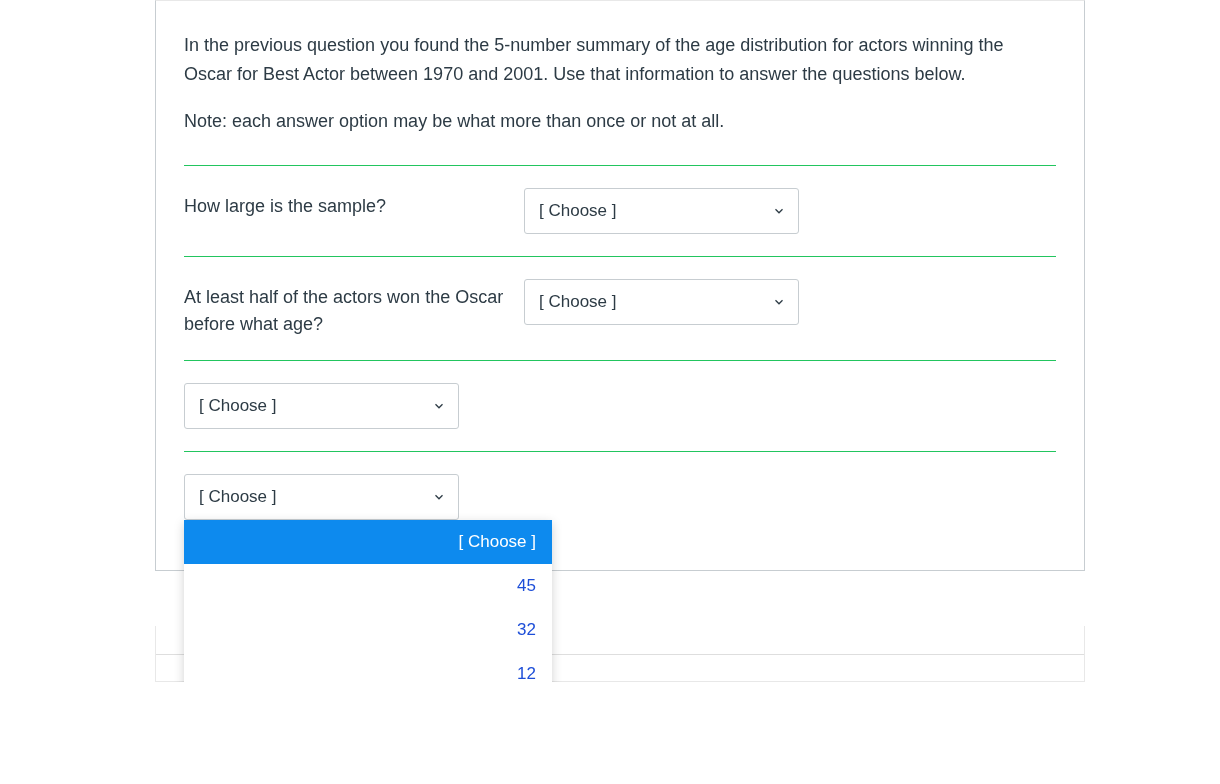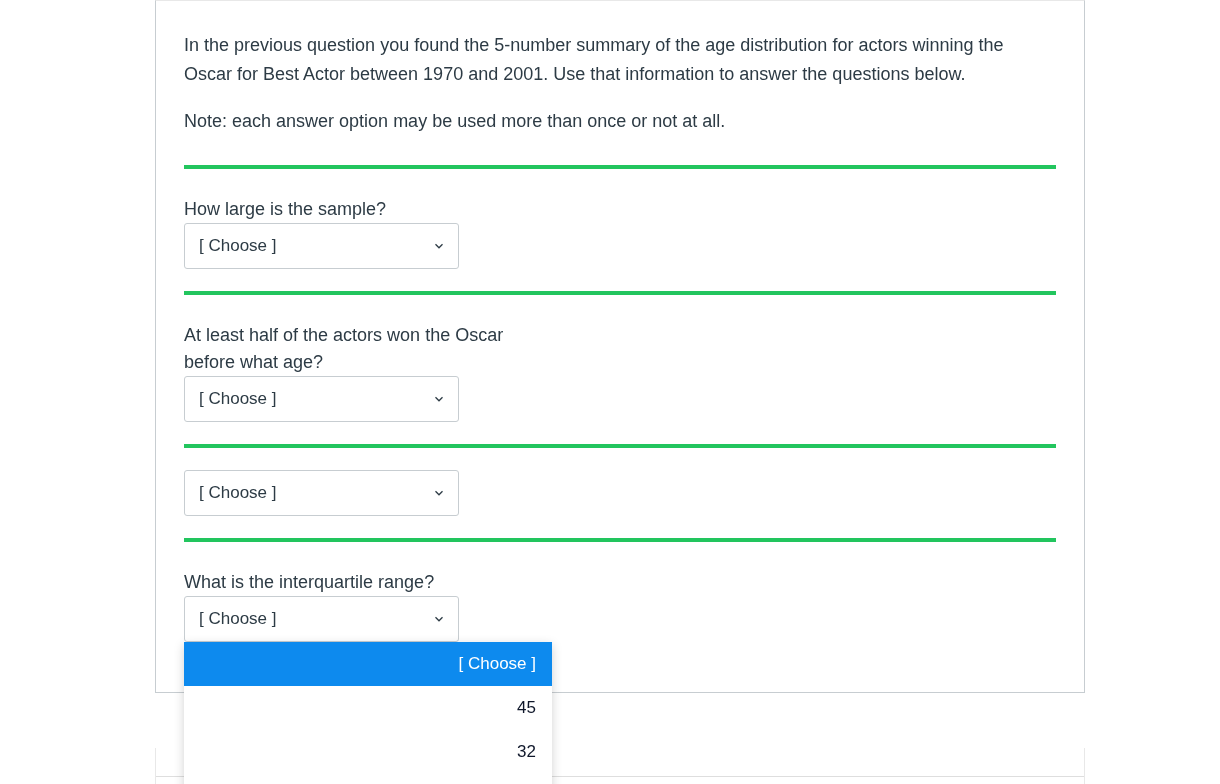--- a/index.html
+++ b/index.html
@@ -27,22 +27,21 @@
       margin-bottom: 18px;
     }
     .note-text {
       line-height: 1.6;
       margin-bottom: 30px;
     }
     .match-row {
       display: flex;
       align-items: flex-start;
       padding: 22px 0 22px 0;
-      border-top: 4px solid #22c55e;
-      flex-direction: column;
+      border-top: 1px solid #22c55e;
     }
     .match-label {
       width: 340px;
       flex-shrink: 0;
       padding-right: 20px;
       padding-top: 5px;
       line-height: 1.5;
     }
     .select-wrap {
       position: relative;
@@ -80,21 +79,21 @@
       left: 0;
       top: 46px;
       width: 368px;
       background: #fff;
       box-shadow: 0 3px 10px rgba(0,0,0,0.18);
       z-index: 50;
     }
     .dropdown-option {
       padding: 10px 16px 10px 16px;
       font-size: 17px;
-      color: #0f172a;
+      color: #1d4ed8;
       cursor: pointer;
       line-height: 1.4;
     }
     .dropdown-option.highlighted {
       background: #0d8aee;
       color: #fff;
     }
     .below-strip {
       margin-left: 155px;
       width: 930px;
@@ -111,21 +110,21 @@
       right: 0;
       border-top: 1px solid #dedede;
     }
   </style>
 </head>
 <body>
 
 <div class="question-container">
 
   <p class="prompt-text">In the previous question you found the 5-number summary of the age distribution for actors winning the Oscar for Best Actor between 1970 and 2001. Use that information to answer the questions below.</p>
-  <p class="note-text">Note: each answer option may be used more than once or not at all.</p>
+  <p class="note-text">Note: each answer option may be what more than once or not at all.</p>
 
   <div class="match-row">
     <div class="match-label">How large is the sample?</div>
     <div class="select-wrap">
       <div class="select-box">
         <span>[ Choose ]</span>
         <span class="chevron">
           <svg viewBox="0 0 24 24" fill="none" stroke="#2d3b45" stroke-width="2.2">
               <polyline points="6 9 12 15 18 9"></polyline>
             </svg>
@@ -155,21 +154,20 @@
         <span class="chevron">
           <svg viewBox="0 0 24 24" fill="none" stroke="#2d3b45" stroke-width="2.2">
               <polyline points="6 9 12 15 18 9"></polyline>
             </svg>
         </span>
       </div>
     </div>
   </div>
 
   <div class="match-row" style="border-bottom:none;padding-bottom:0">
-    <div class="match-label">What is the interquartile range?</div>
     <div class="select-wrap">
       <div class="select-box">
         <span>[ Choose ]</span>
         <span class="chevron">
           <svg viewBox="0 0 24 24" fill="none" stroke="#2d3b45" stroke-width="2.2">
               <polyline points="6 9 12 15 18 9"></polyline>
             </svg>
         </span>
       </div>
       <div class="dropdown-list">

